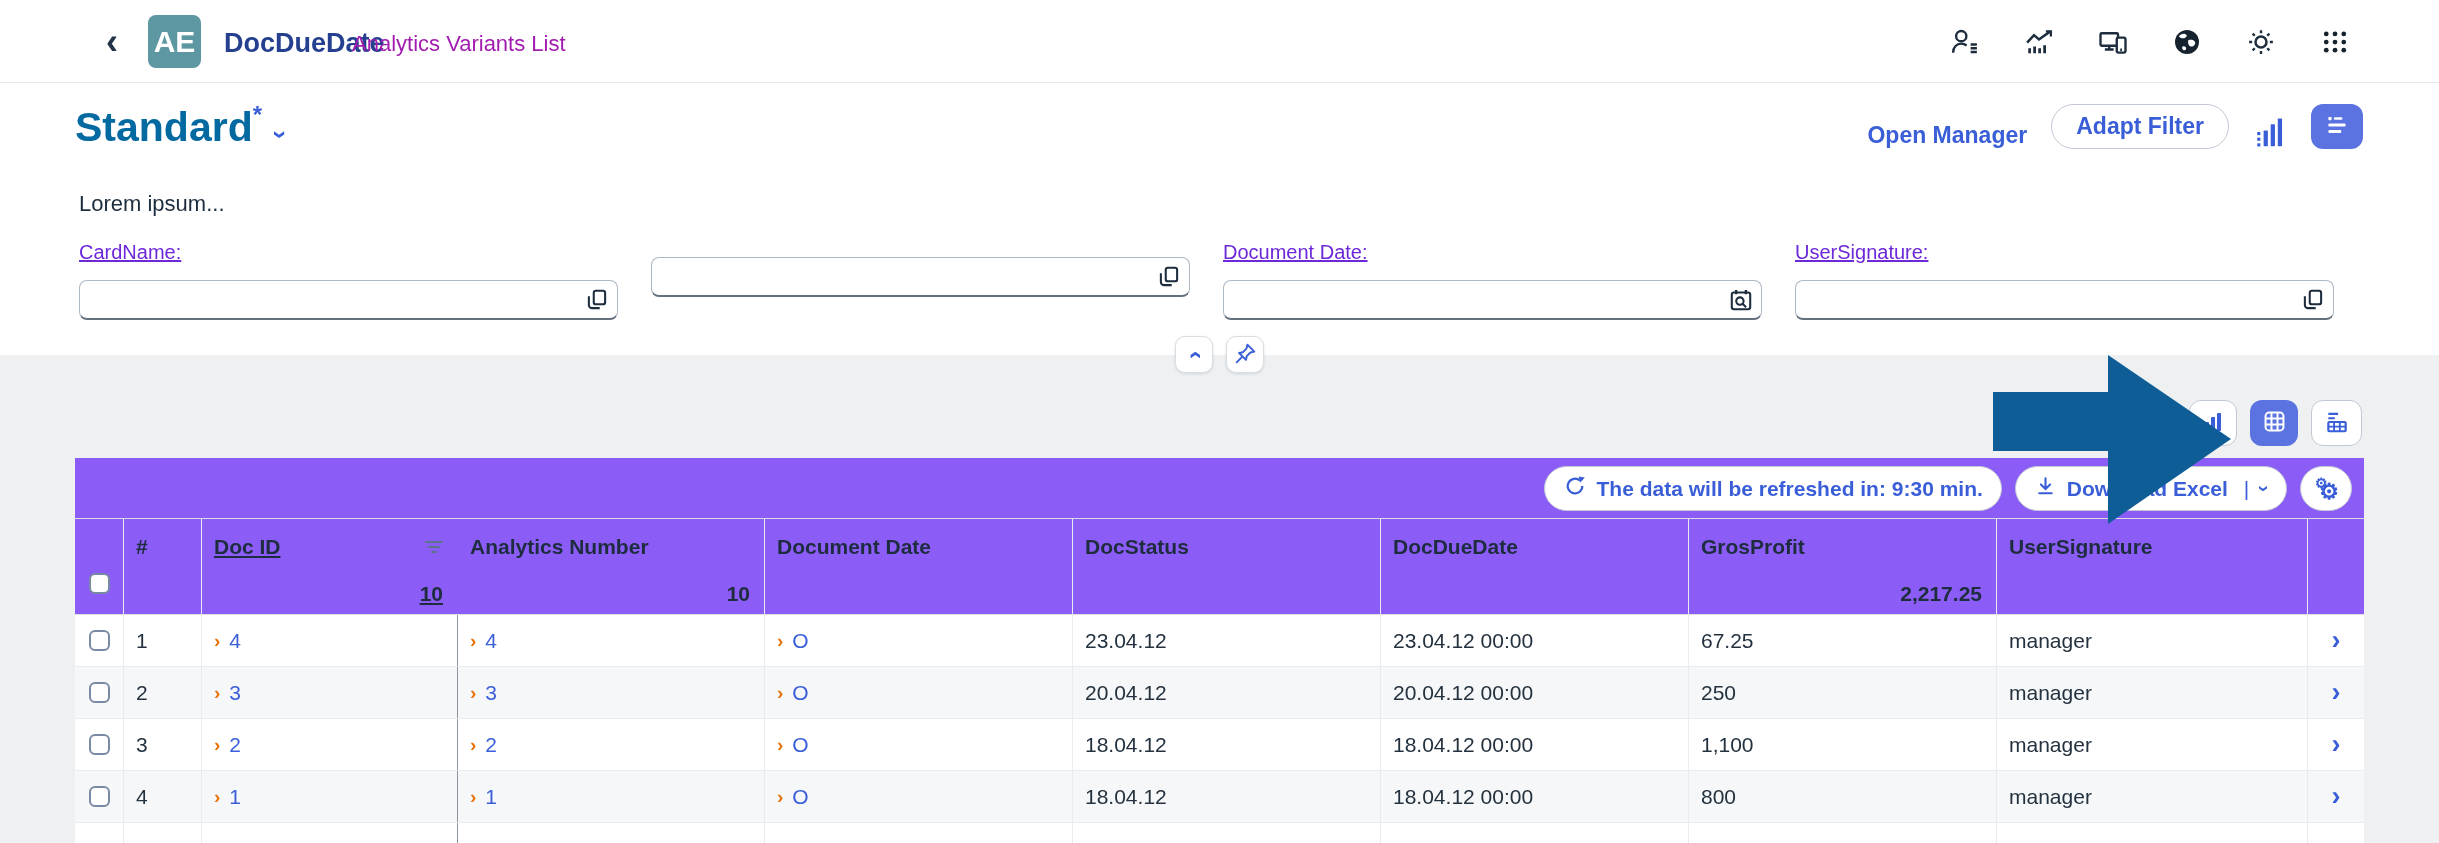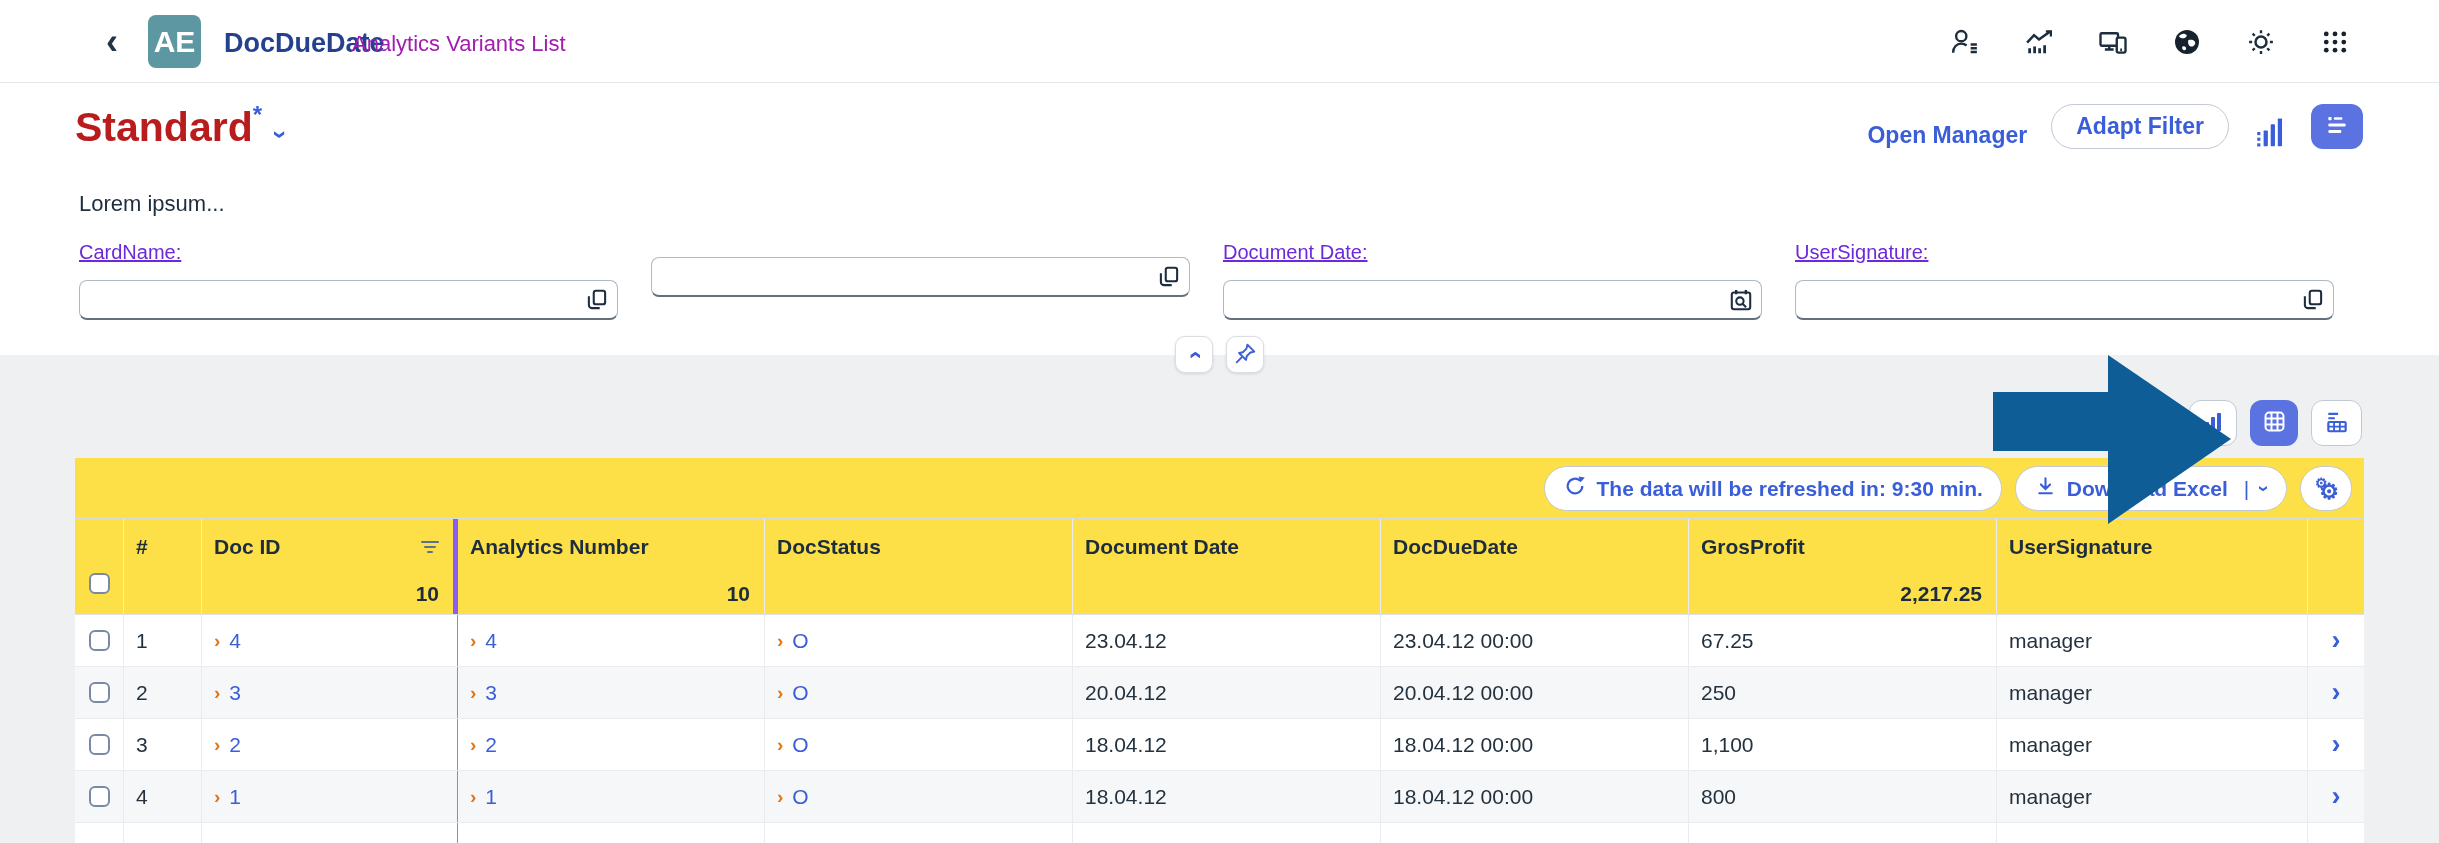--- a/index.html
+++ b/index.html
@@ -17,21 +17,21 @@
   .shell-title { position:absolute; left:224px; top:28px; font-size:27px; font-weight:700; color:#24408e; }
   .shell-subtitle { position:absolute; left:352px; top:31px; font-size:22px; color:#a21caf; }
   .shell-icons { position:absolute; right:89px; top:0; height:83px; display:flex; align-items:center; gap:44px; }
   .shell-icon-btn { width:30px; height:30px; border:none; background:none; cursor:pointer; padding:0; }
   .shell-icon-btn svg { display:block; }
 
   
   .upper { position:absolute; left:0; top:83px; width:2439px; height:272px; background:#ffffff; }
   .variant-select { position:absolute; left:75px; top:22px; display:flex; align-items:flex-start; gap:14px;
                     border:none; background:none; cursor:pointer; }
-  .variant-name { font-size:41px; font-weight:700; color:#b91c1c; line-height:1.1; }
+  .variant-name { font-size:41px; font-weight:700; color:#0369a1; line-height:1.1; }
   .variant-dirty { font-size:24px; font-weight:700; color:#3a5ed8; vertical-align:top; position:relative; top:-4px; }
   .chev { display:inline-block; color:#3a5ed8; font-weight:700; }
   .chev-down { transform:rotate(90deg); font-size:26px; margin-top:14px; }
   .variant-actions { position:absolute; right:76px; top:20px; display:flex; align-items:flex-end; gap:24px; height:46px; }
   .link-btn { border:none; background:none; color:#3a5ed8; font-size:23px; font-weight:600; cursor:pointer; }
   .pill-btn { border:1px solid #c2c9d4; background:#ffffff; color:#3a5ed8; border-radius:23px; height:45px;
               padding:0 24px; font-size:23px; font-weight:600; cursor:pointer; }
   .icon-only-btn { border:none; background:none; cursor:pointer; padding:0; width:34px; height:34px; }
   .filled-sq-btn { width:52px; height:45px; border:none; border-radius:12px; background:#5b73e0; cursor:pointer;
                    display:flex; align-items:center; justify-content:center; }
@@ -51,21 +51,21 @@
   .chev-up { transform:rotate(-90deg); font-size:24px; font-weight:700; }
 
   
   .view-switch-btn { position:absolute; top:400px; height:46px; border-radius:12px; cursor:pointer;
                      display:flex; align-items:center; justify-content:center; }
   .vs-hidden { left:2189px; width:48px; background:#ffffff; border:1px solid #c2c9d4; }
   .vs-grid { left:2250px; width:48px; background:#5b73e0; border:none; }
   .vs-mixed { left:2311px; width:51px; background:#ffffff; border:1px solid #c2c9d4; }
 
   
-  .card { position:absolute; left:75px; top:458px; width:2289px; height:385px; background:#fde047; }
+  .card { position:absolute; left:75px; top:458px; width:2289px; height:385px; background:#8b5cf6; }
   .toolbar { position:absolute; right:12px; top:8px; display:flex; gap:13px; align-items:center; }
   .tool-pill { height:45px; border:1px solid #c2c9d4; border-radius:23px; background:#fff; color:#3a5ed8;
                font-size:21px; font-weight:600; display:flex; align-items:center; gap:10px; padding:0 18px; cursor:pointer; }
   .tool-pill .sep { color:#3a5ed8; font-weight:400; margin:0 2px 0 6px; }
   .dd-chev { transform:rotate(90deg); font-size:20px; }
   .gear-pill { width:52px; justify-content:center; padding:0; font-size:20px; position:relative; }
   .gear-big { font-size:22px; position:relative; top:3px; left:3px; }
   .gear-small { font-size:14px; position:absolute; top:8px; left:14px; }
 
   .tbl { position:absolute; left:0; top:60px; width:2289px; border-top:1px solid #d8dcdf; }
@@ -73,21 +73,21 @@
   .t-head { height:96px; border-bottom:1px solid #dde1e5; }
   .t-body-row { height:52px; border-bottom:1px solid #e9ebee; background:#ffffff; }
   .t-body-row.alt { background:#f6f7f8; }
   .t-partial { height:20px; background:#ffffff; }
   .cell { border-right:1px solid #e9ebee; display:flex; align-items:center; padding:0 12px; overflow:hidden; }
   .cell:last-child { border-right:none; }
   .cell.strong-border { border-right:1px solid #8b939c; }
   .cell.center { justify-content:center; padding:0; }
   .hcell { border-right:1px solid #e9ebee; display:flex; flex-direction:column; padding:10px 12px 8px 12px; }
   .hcell:last-child { border-right:none; }
-  .hcell.strong-border { border-right:5px solid #8b5cf6; }
+  .hcell.strong-border { border-right:1px solid #8b5cf6;text-decoration:underline; }
   .hcell .lbl-line { display:flex; align-items:center; justify-content:space-between; height:36px; }
   .col-label { font-size:21px; font-weight:700; color:#1d2d3e; white-space:nowrap; }
   .col-total { margin-top:auto; text-align:right; font-size:21px; font-weight:700; color:#1d2d3e; padding-right:2px; }
   .filter-lines { display:flex; flex-direction:column; align-items:center; gap:3px; width:22px; }
   .filter-lines i { display:block; height:2px; background:#5b738b; border-radius:1px; }
   .filter-lines i:nth-child(1){width:18px;} .filter-lines i:nth-child(2){width:12px;} .filter-lines i:nth-child(3){width:6px;}
   .checkbox { width:21px; height:21px; border:2px solid #7a8aa5; border-radius:6px; background:#fff; cursor:pointer; }
   .hcheck { align-self:center; margin-top:44px; }
   .cell-text { font-size:21px; color:#24323f; }
   .link-cell { display:flex; align-items:center; gap:9px; }
@@ -354,26 +354,26 @@
           <span class="col-total">10</span>
         </div>
         <div class="hcell">
           <div class="lbl-line">
               <span class="col-label">Analytics Number</span>
             </div>
           <span class="col-total">10</span>
         </div>
         <div class="hcell">
           <div class="lbl-line">
+              <span class="col-label">Document Date</span>
+            </div>
+        </div>
+        <div class="hcell">
+          <div class="lbl-line">
               <span class="col-label">DocStatus</span>
-            </div>
-        </div>
-        <div class="hcell">
-          <div class="lbl-line">
-              <span class="col-label">Document Date</span>
             </div>
         </div>
         <div class="hcell">
           <div class="lbl-line">
               <span class="col-label">DocDueDate</span>
             </div>
         </div>
         <div class="hcell">
           <div class="lbl-line">
               <span class="col-label">GrosProfit</span>

